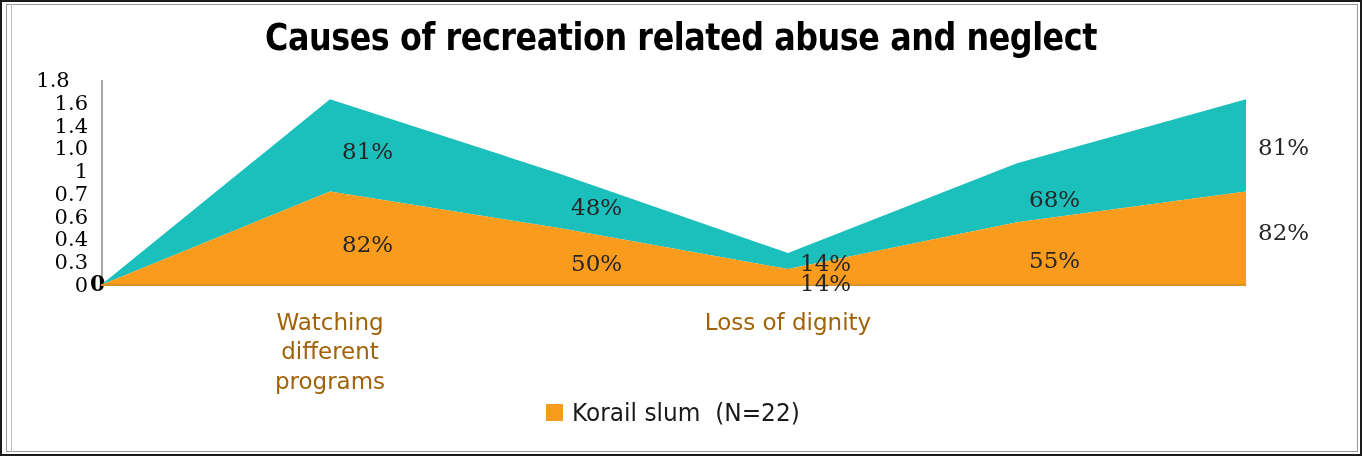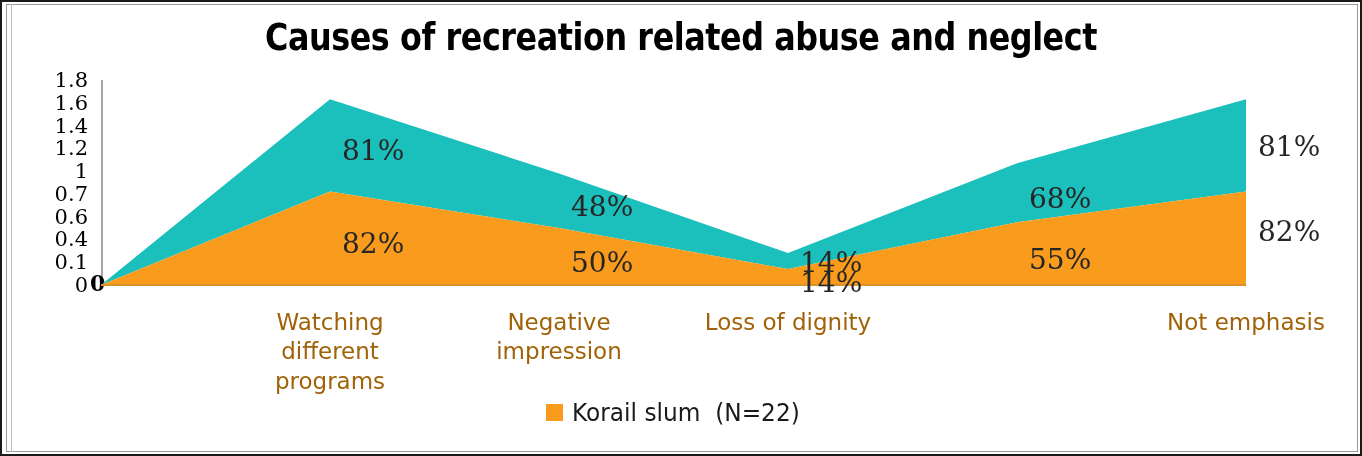--- a/index.html
+++ b/index.html
@@ -115,21 +115,21 @@
     left: 0;
     top: 0;
     width: 1362px;
     height: 456px;
     overflow: visible;
   }
 
   .data-label {
     position: absolute;
     font-family: "DejaVu Serif", serif;
-    font-size: 28px;
+    font-size: 23px;
     color: #262626;
     line-height: 1;
     white-space: nowrap;
     transform: translateY(-50%);
   }
 
   
   .cat-labels {
     position: absolute;
     left: 0;
@@ -187,29 +187,29 @@
 
   <div class="frame-outer"></div>
   <div class="frame-inner"></div>
   <div class="frame-accent"></div>
 
   <div class="chart-title">Causes of recreation related abuse and neglect</div>
 
   <div class="plot-wrap">
 
     <div class="y-axis-labels" id="y-axis-labels">
-        <div class="y-tick" style="top: 9px;">1.8</div>
+        <div class="y-tick" style="top: 9px; text-align: center;">1.8</div>
         <div class="y-tick" style="top: 31.7778px;">1.6</div>
         <div class="y-tick" style="top: 54.5556px;">1.4</div>
-        <div class="y-tick" style="top: 77.3333px;">1.2</div>
+        <div class="y-tick" style="top: 77.3333px;">1.0</div>
         <div class="y-tick" style="top: 100.111px;">1</div>
         <div class="y-tick" style="top: 122.889px;">0.7</div>
         <div class="y-tick" style="top: 145.667px;">0.6</div>
         <div class="y-tick" style="top: 168.444px;">0.4</div>
-        <div class="y-tick" style="top: 191.222px;">0.1</div>
+        <div class="y-tick" style="top: 191.222px;">0.3</div>
         <div class="y-tick" style="top: 214px;">0</div>
       </div>
     <div class="y-axis-line"></div>
     <div class="origin-label">0</div>
 
     <svg class="area-svg" id="area-svg" viewBox="0 0 1362 456">
         <path d="M 101 285 L 330 99.36111111111111 L 559 173.3888888888889 L 788 253.11111111111111 L 1017 163.13888888888889 L 1246 99.36111111111111 L 1246 191.61111111111111 L 1017 222.36111111111111 L 788 269.05555555555554 L 559 228.05555555555554 L 330 191.61111111111111 L 101 285 Z" fill="#1BBFBB"></path>
         <path d="M 101 285 L 330 191.61111111111111 L 559 228.05555555555554 L 788 269.05555555555554 L 1017 222.36111111111111 L 1246 191.61111111111111 L 1246 285 L 1017 285 L 788 285 L 559 285 L 330 285 L 101 285 Z" fill="#F99B1C"></path>
         <line x1="101" y1="285" x2="1246" y2="285" stroke="#D9912A" stroke-width="2"></line>
       </svg>
@@ -224,24 +224,21 @@
         <div class="data-label" style="left: 1029px; top: 198.75px;">68%</div>
         <div class="data-label" style="left: 1029px; top: 259.681px;">55%</div>
         <div class="data-label" style="left: 1258px; top: 147.361px;">81%</div>
         <div class="data-label" style="left: 1258px; top: 231.611px;">82%</div>
       </div>
 
     <div class="cat-labels" id="cat-labels">
         <div class="cat-label" style="left: 330px; top: 8px; width: 230px; margin-left: 0px;">Watching
 different
 programs</div>
-        <div class="cat-label" style="left: 559px; top: 8px; width: 230px; margin-left: 0px;">Negative
-impression</div>
         <div class="cat-label" style="left: 788px; top: 8px; width: 230px; margin-left: 0px;">Loss of dignity</div>
-        <div class="cat-label" style="left: 1246px; top: 8px; width: 230px; margin-left: 0px;">Not emphasis</div>
       </div>
   </div>
 
   <div class="legend" id="legend">
       <div class="legend-item">
         <span class="legend-swatch" style="background: rgb(249, 155, 28);"></span>
         <span class="legend-text">Korail slum  (N=22)</span>
       </div>
     </div>
 

